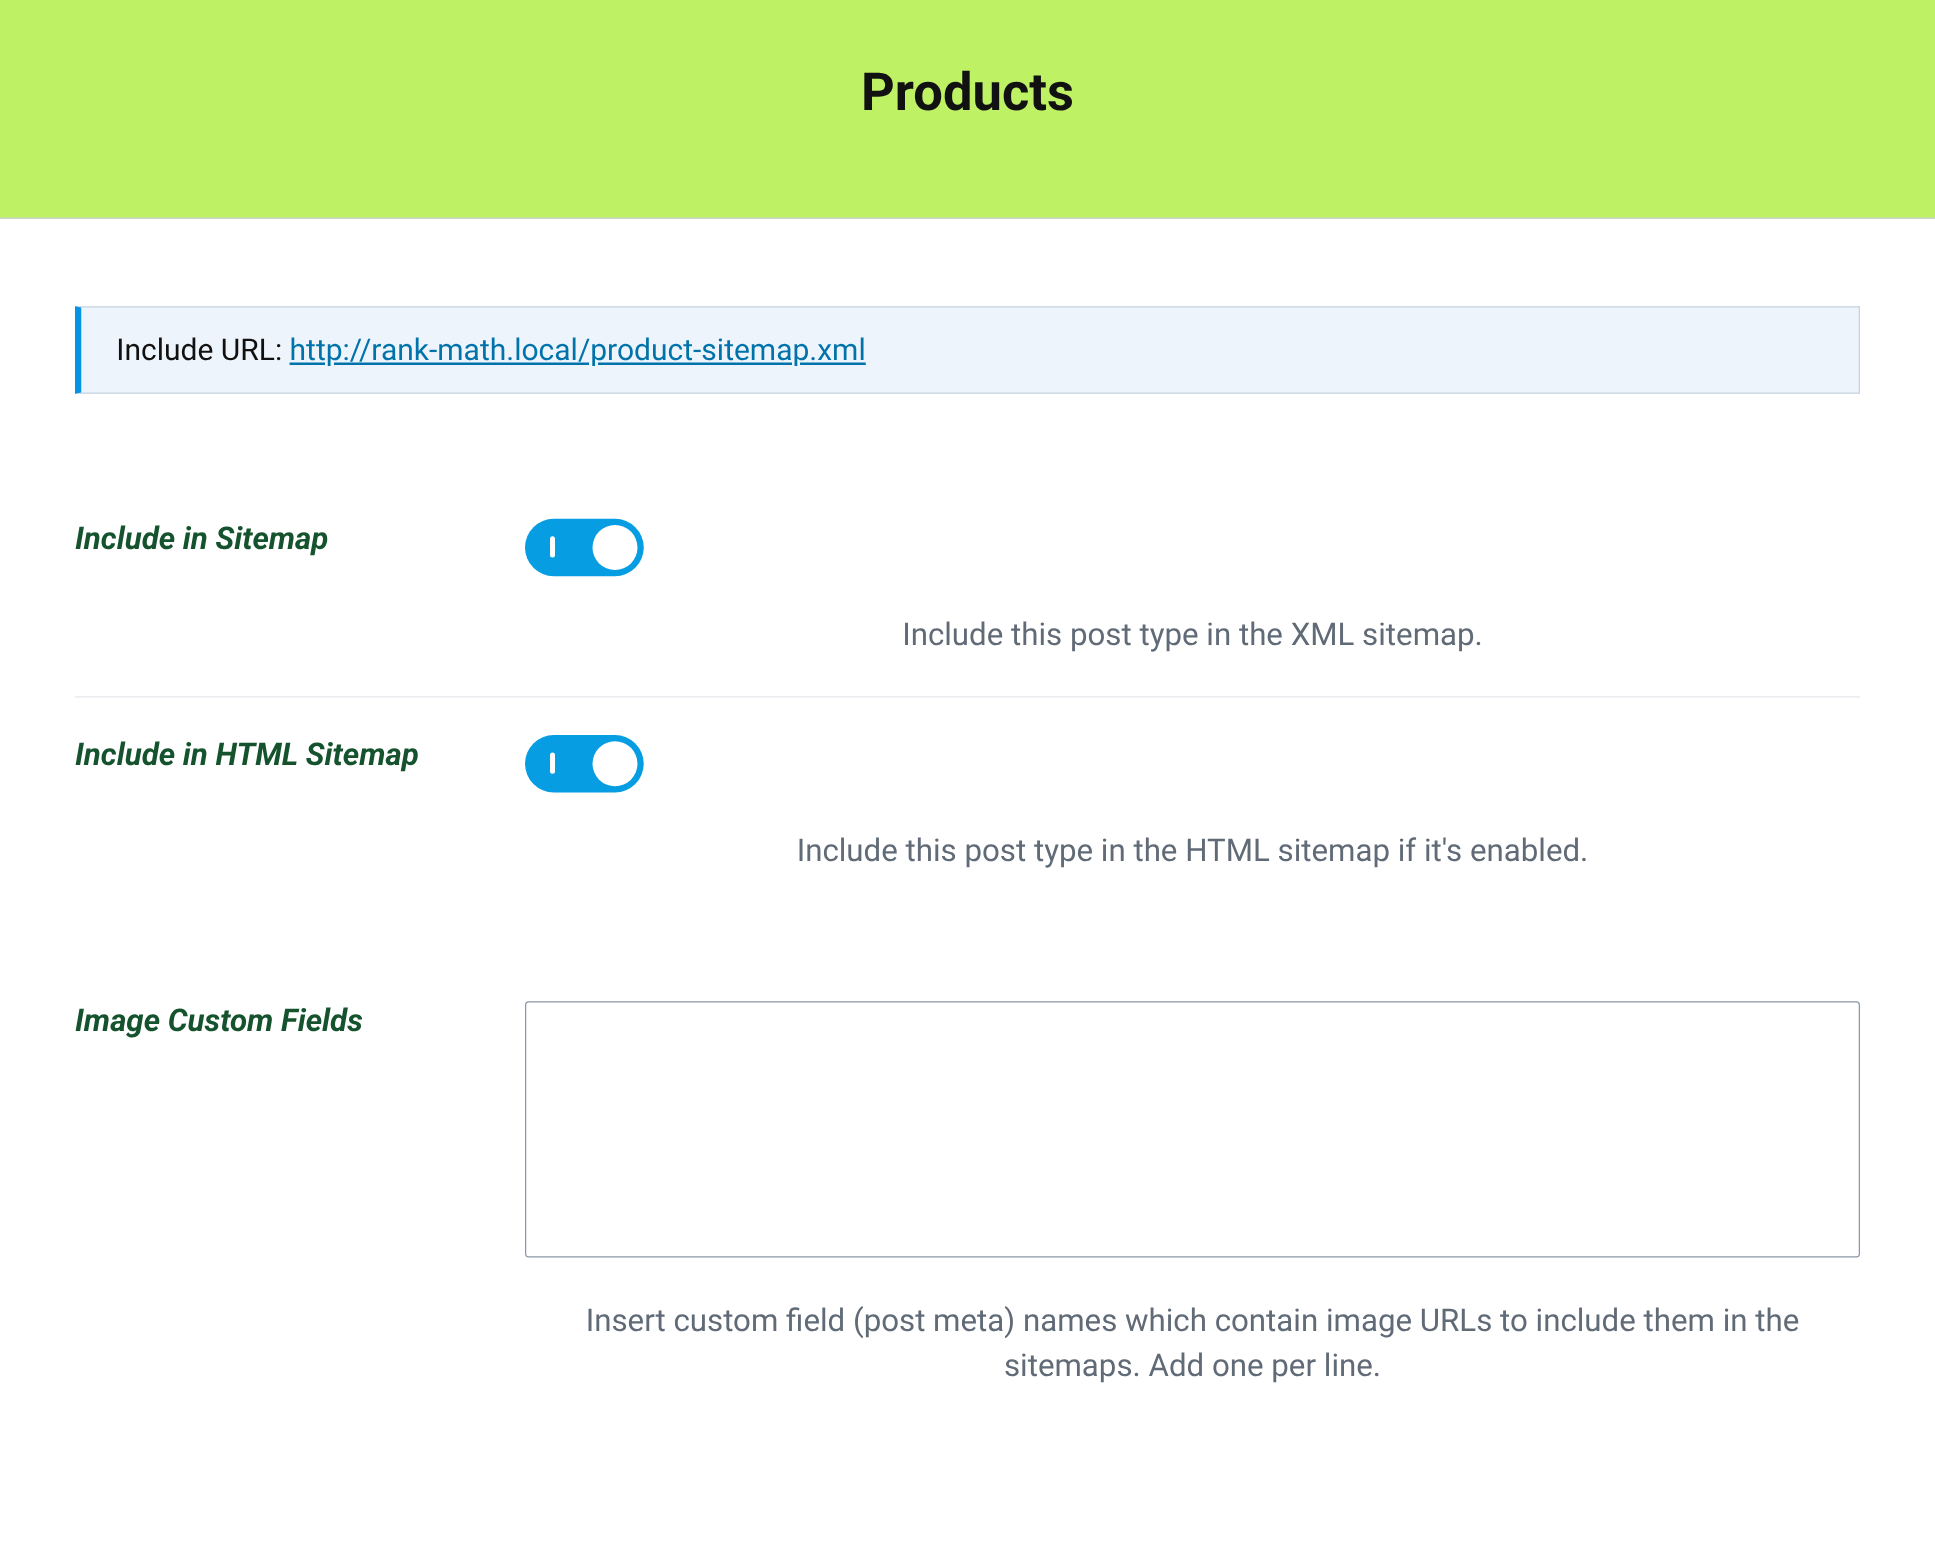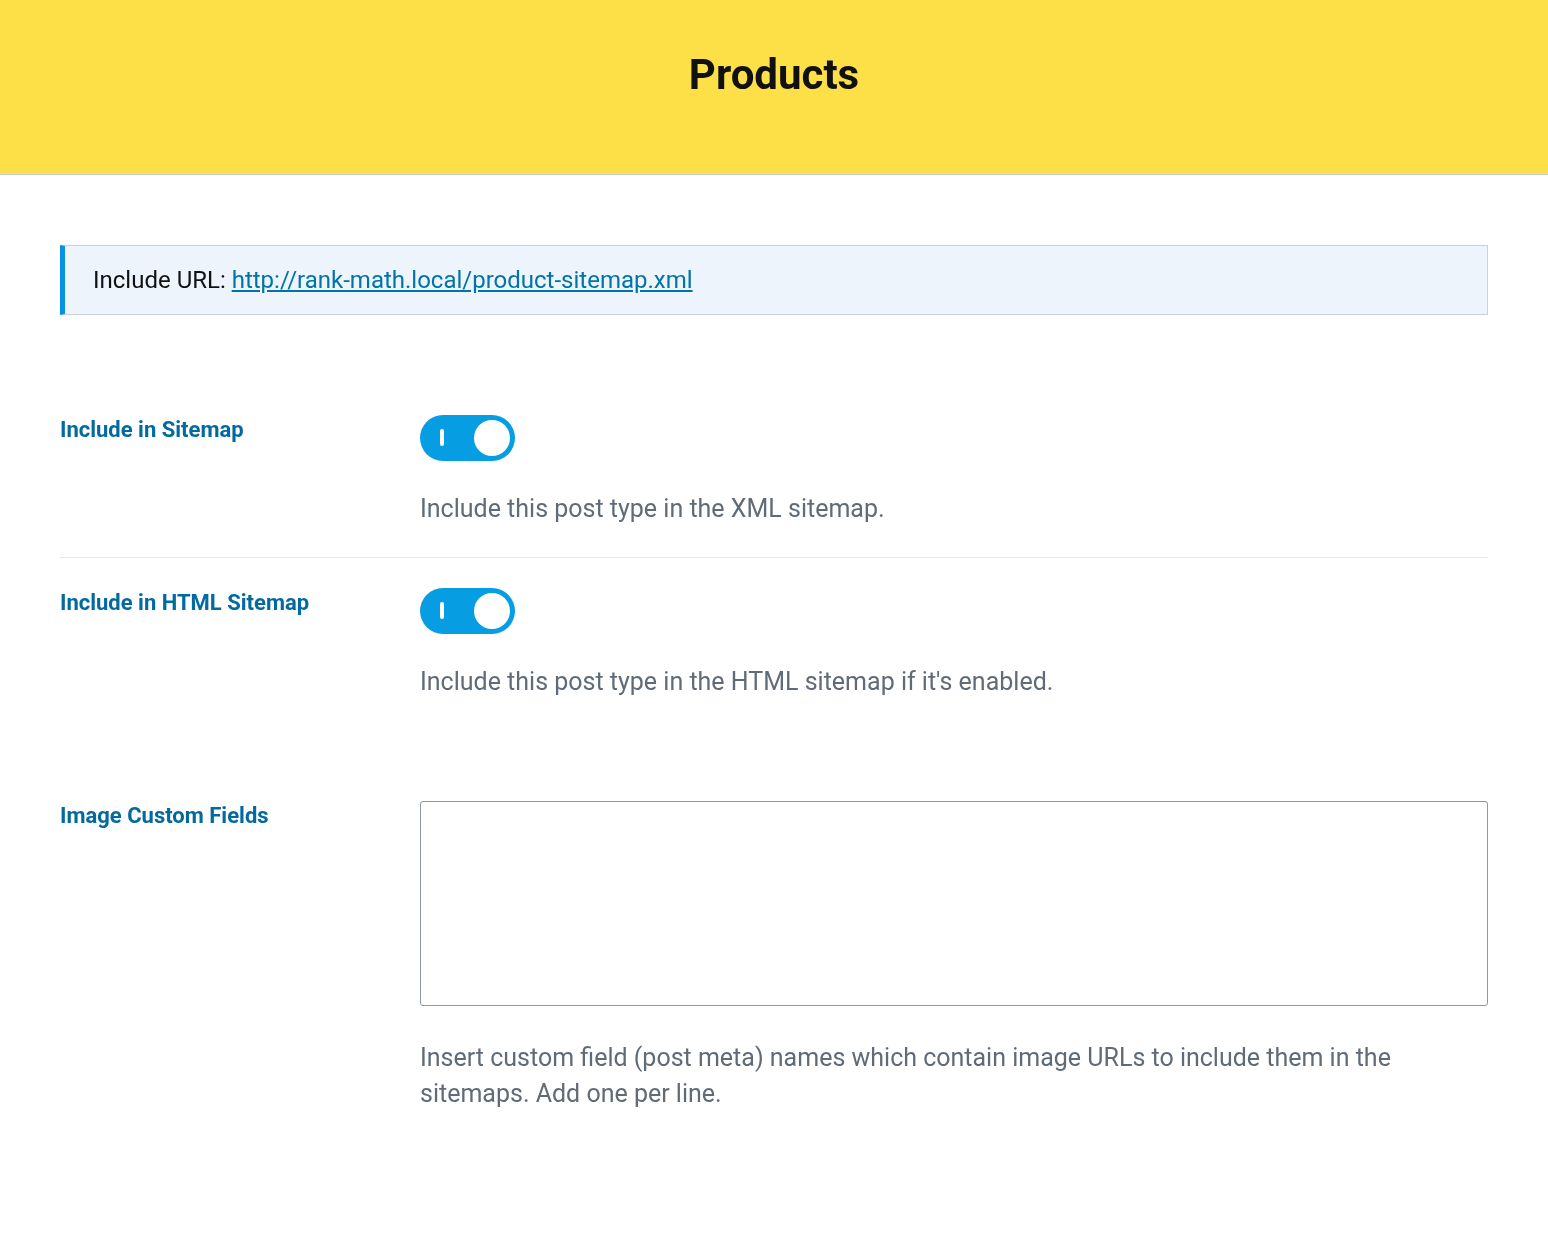--- a/index.html
+++ b/index.html
@@ -5,21 +5,21 @@
   * { box-sizing: border-box; margin: 0; padding: 0; }
   body {
     font-family: -apple-system, BlinkMacSystemFont, "Segoe UI", Roboto, Helvetica, Arial, sans-serif;
     background: #ffffff;
     color: #1e1e1e;
     width: 1548px;
     height: 1236px;
     overflow: hidden;
   }
   .header-area {
-    background: #fde047;
+    background: #bef264;
     padding: 50px 0 55px 0;
     text-align: center;
     border-bottom: 1px solid #c7cfd6;
   }
   .page-title {
     font-size: 42px;
     font-weight: 700;
     color: #111;
     margin-bottom: 20px;
   }
@@ -53,34 +53,36 @@
     display: flex;
     align-items: flex-start;
     padding: 30px 0;
   }
   .setting-row.divider {
     border-bottom: 1px solid #e6e8eb;
   }
   .setting-label {
     width: 360px;
     flex-shrink: 0;
-    font-size: 22px;
+    font-size: 25px;
     font-weight: 700;
-    color: #0369a1;
+    color: #14532d;
     padding-right: 30px;
     line-height: 1.35;
+    font-style: italic;
   }
   .setting-control {
     flex: 1;
   }
   .setting-desc {
     font-size: 25px;
     color: #616b77;
     font-weight: 400;
     line-height: 1.45;
+    text-align: center;
   }
   .toggle {
     position: relative;
     width: 95px;
     height: 46px;
     background: #069de3;
     border-radius: 23px;
     cursor: pointer;
     margin-bottom: 30px;
   }

